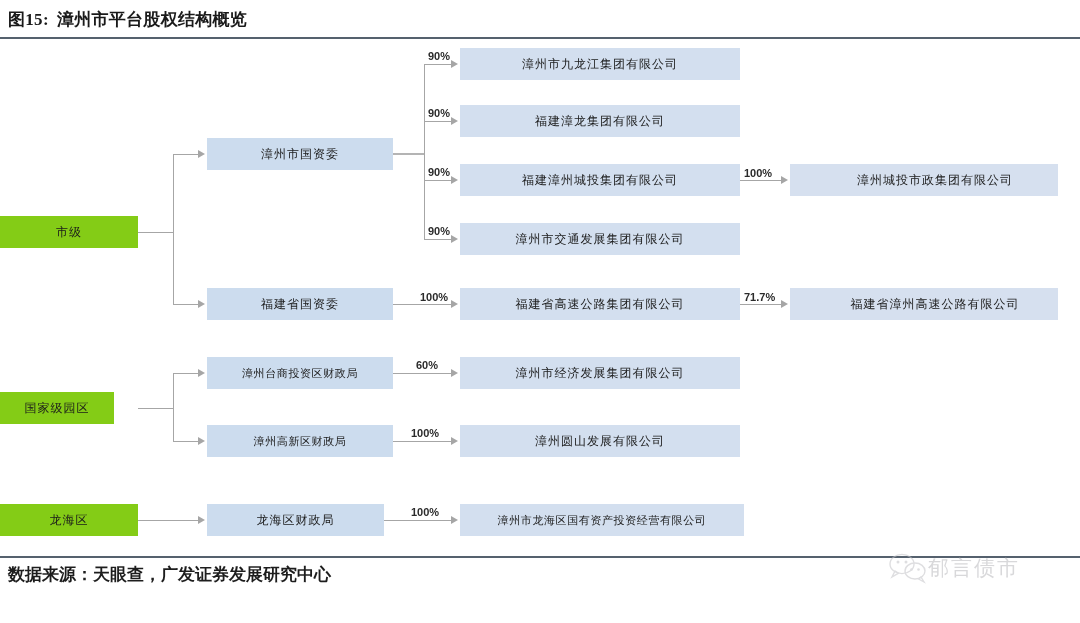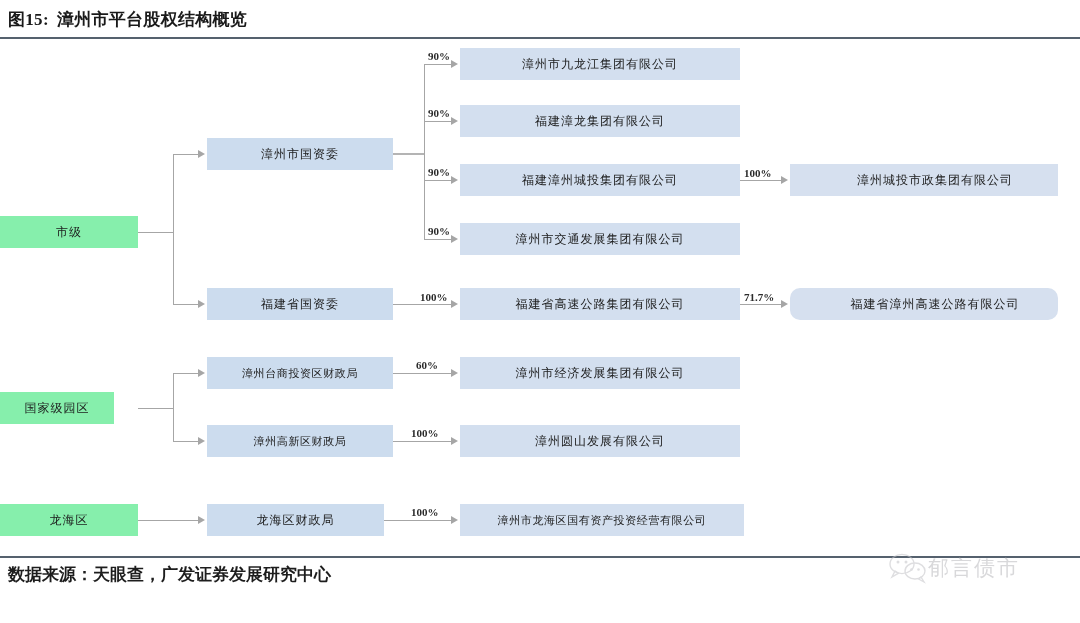--- a/index.html
+++ b/index.html
@@ -50,39 +50,39 @@
   }
 
   
   .box{
     position:absolute;box-sizing:border-box;
     display:flex;align-items:center;justify-content:center;
     font-family:"Liberation Serif","DejaVu Serif",serif;
     font-size:12px;color:#1b1b1b;white-space:nowrap;
     letter-spacing:1px;
   }
-  .box.level{ background:#86efac; }
+  .box.level{ background:#84cc16; }
   .box.gov  { background:#ccdcee; }
   .box.ent  { background:#d3dfef; }
   .box.ent2 { background:#d6e0ef;padding-left:22px; }
   .box.small{ font-size:11px;letter-spacing:0.6px;}
 
   
   .hline{position:absolute;height:1px;background:#a6a6a6;}
   .vline{position:absolute;width:1px;background:#a6a6a6;}
   .hline.thick{height:2px;background:#b4b4b4;}
   .arrow{
     position:absolute;width:0;height:0;
     border-top:4px solid transparent;
     border-bottom:4px solid transparent;
     border-left:7px solid #a6a6a6;
   }
   .pct{
     position:absolute;
-    font-family:Liberation Serif, serif;
+    font-family:Liberation Sans, sans-serif;
     font-weight:bold;font-size:11px;color:#2b2b2b;white-space:nowrap;
   }
 </style>
 </head>
 <body>
 
 <div id="root">
 
   <div class="title-bar">
     <span class="title-text">图15:</span>
@@ -137,21 +137,21 @@
   <div class="box ent" style="left:460px;top:425px;width:280px;height:32px;">
     <span>漳州圆山发展有限公司</span>
   </div>
   <div class="box ent small" style="left:460px;top:504px;width:284px;height:32px;">
     <span>漳州市龙海区国有资产投资经营有限公司</span>
   </div>
 
   <div class="box ent2" style="left:790px;top:164px;width:268px;height:32px;">
     <span>漳州城投市政集团有限公司</span>
   </div>
-  <div class="box ent2" style="left:790px;top:288px;width:268px;height:32px;border-radius:10px;">
+  <div class="box ent2" style="left:790px;top:288px;width:268px;height:32px;">
     <span>福建省漳州高速公路有限公司</span>
   </div>
 
   <div class="hline" style="left:138px;top:232px;width:36px;"></div>
   <div class="vline" style="left:173px;top:154px;height:150px;"></div>
 
   <div class="hline" style="left:173px;top:154px;width:26px;"></div>
   <div class="arrow" style="left:198px;top:150px;"></div>
 
   <div class="hline" style="left:173px;top:304px;width:26px;"></div>

